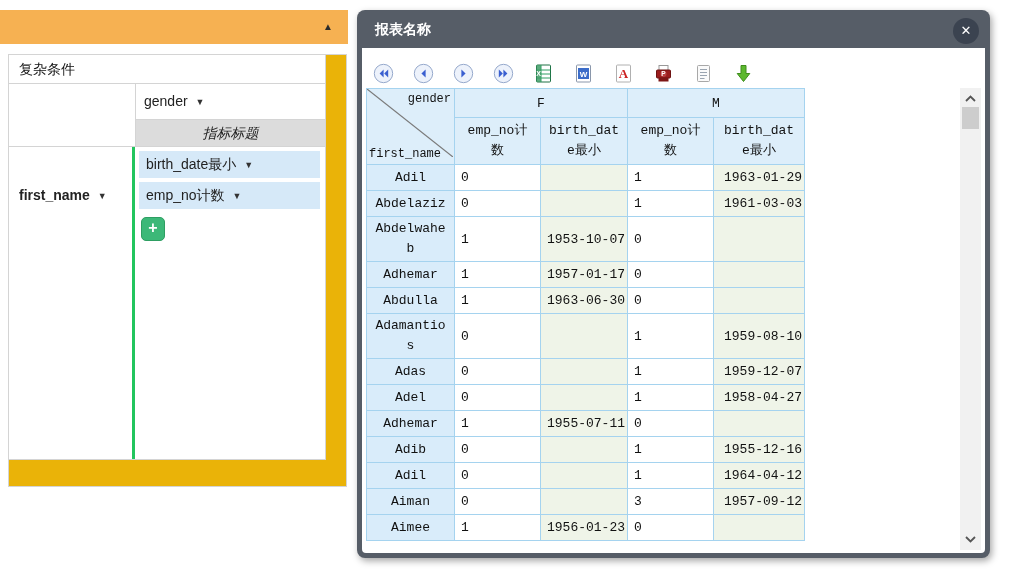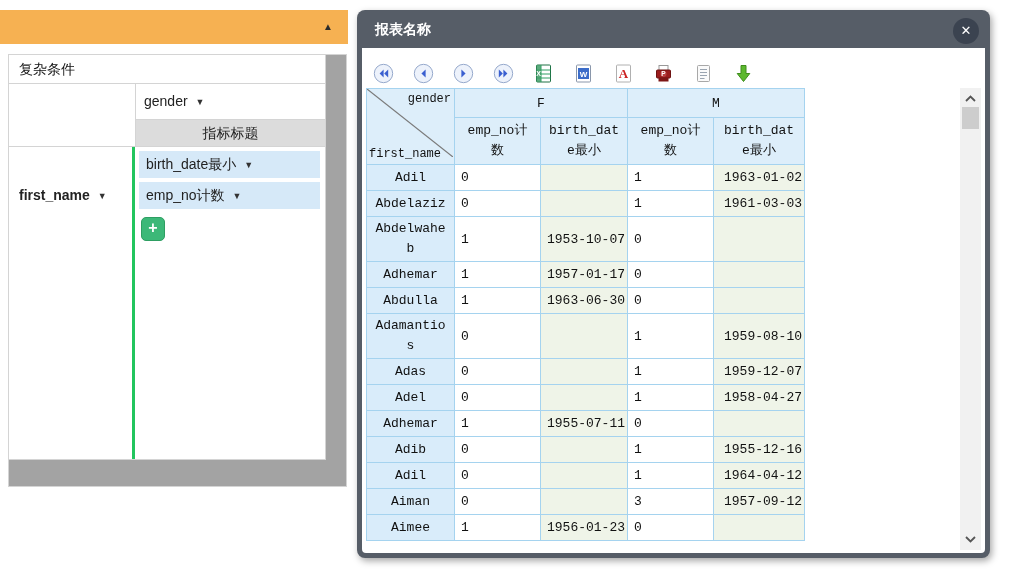--- a/index.html
+++ b/index.html
@@ -14,40 +14,40 @@
     position:absolute; left:0; top:10px; width:348px; height:34px;
     background:#f6b152;
   }
   .collapse-btn {
     position:absolute; right:10px; top:8px; width:20px; height:18px;
     font-size:10px; color:#2b2b2b; text-align:center; line-height:18px;
     cursor:pointer; user-select:none;
   }
   .left-panel {
     position:absolute; left:8px; top:54px; width:337px; height:431px;
-    border:1px solid #d4d4d4; background:#a3a3a3;
+    border:1px solid #d4d4d4; background:#eab308;
   }
   .cond-table {
     position:absolute; left:-1px; top:-1px; width:316px;
     border:1px solid #d4d4d4; background:#fff;
   }
   .cond-title {
     height:28px; line-height:28px; padding-left:10px;
     border-bottom:1px solid #d4d4d4; font-size:14px; color:#111;
   }
   .cond-mid { display:flex; border-bottom:1px solid #d4d4d4;justify-content:space-between; }
   .cond-left-empty { width:126px; border-right:1px solid #d4d4d4; }
   .cond-right { flex:1; min-width:0; }
   .gender-cell {
     height:35px; line-height:35px; padding-left:8px;
     border-bottom:1px solid #d4d4d4; font-size:14px;
   }
   .indicator-bar {
     height:26px; line-height:26px; text-align:center;
-    background:#dcdcdc; font-size:14px; color:#222;
+    background:#dcdcdc; font-size:14px; color:#222;font-style:italic;
   }
   .cond-bottom { display:flex; height:312px; }
   .rowfield-cell {
     width:126px; border-right:3px solid #22c55e;
     padding:40px 0 0 10px; font-size:14px; box-sizing:border-box;font-weight:bold;
   }
   .metrics-cell { flex:1; min-width:0; padding:4px 4px 0 4px; }
   .metric-chip {
     height:27px; line-height:27px; background:#d6e9f8;
     padding-left:7px; margin-bottom:4px; font-size:14px; width:174px;
@@ -280,21 +280,21 @@
             <th class="hdr sub-th">emp_no计数</th>
             <th class="hdr sub-th">birth_date最小</th>
           </tr>
         </thead>
         <tbody>
             <tr class="row-s">
               <td class="name-cell">Adil</td>
               <td class="num-cell">0</td>
               <td class="date-cell"></td>
               <td class="num-cell">1</td>
-              <td class="date-cell">1963-01-02</td>
+              <td class="date-cell">1963-01-29</td>
             </tr>
             <tr class="row-s">
               <td class="name-cell">Abdelaziz</td>
               <td class="num-cell">0</td>
               <td class="date-cell"></td>
               <td class="num-cell">1</td>
               <td class="date-cell">1961-03-03</td>
             </tr>
             <tr class="row-t">
               <td class="name-cell">Abdelwaheb</td>

